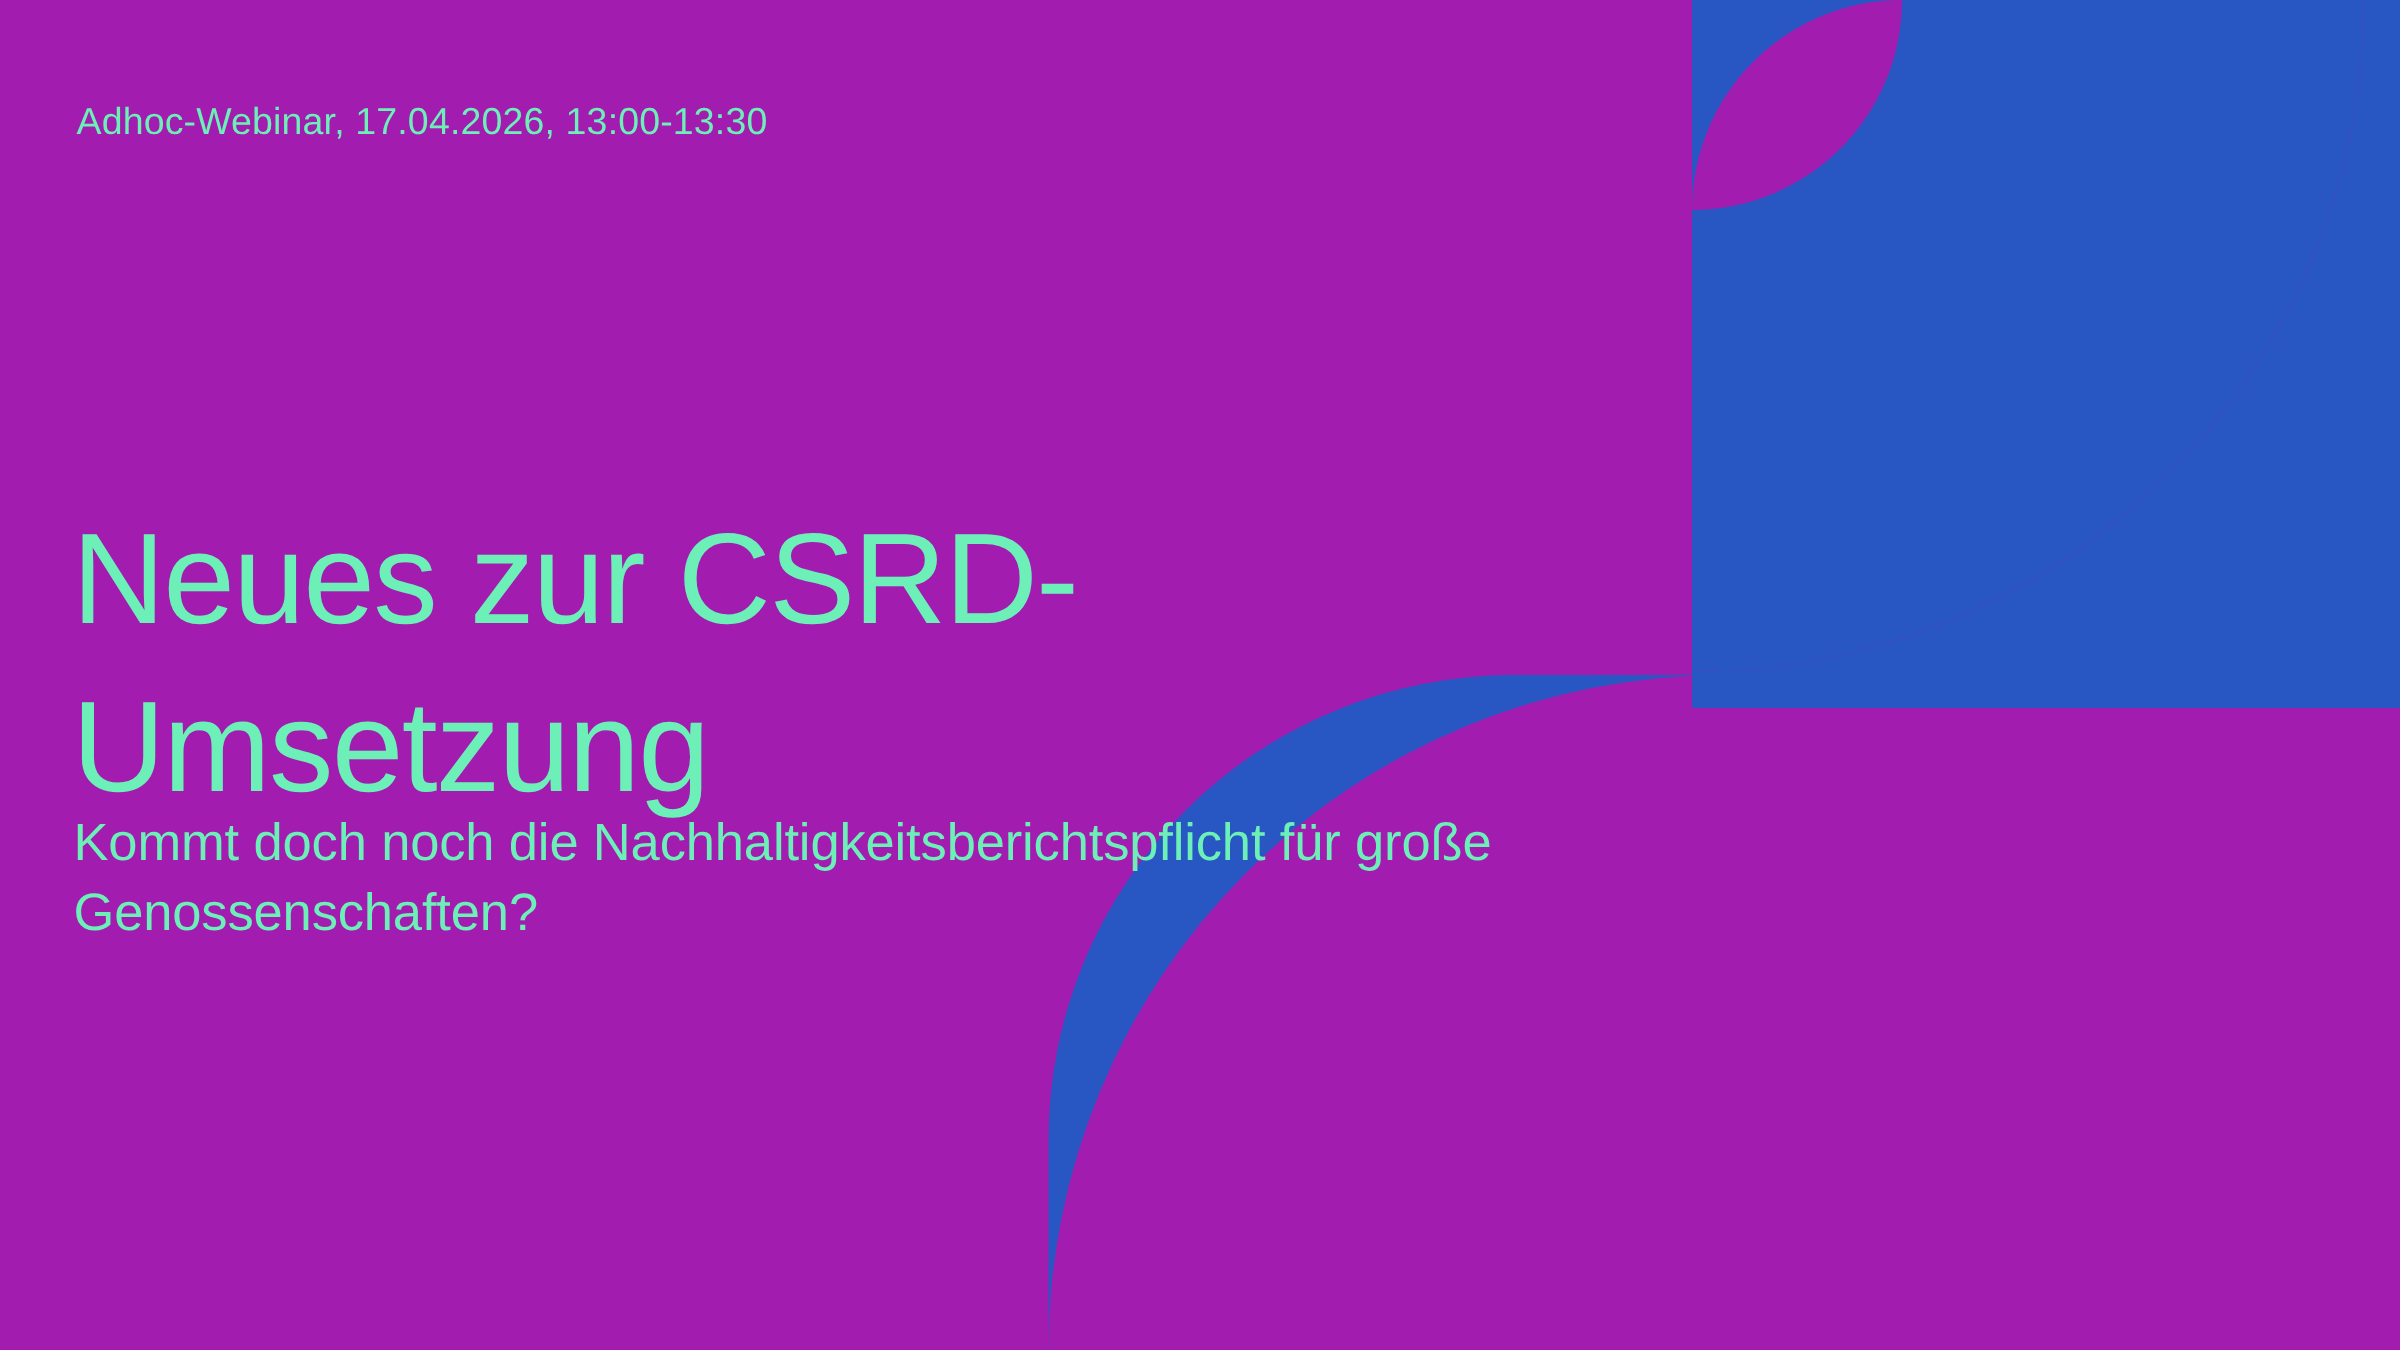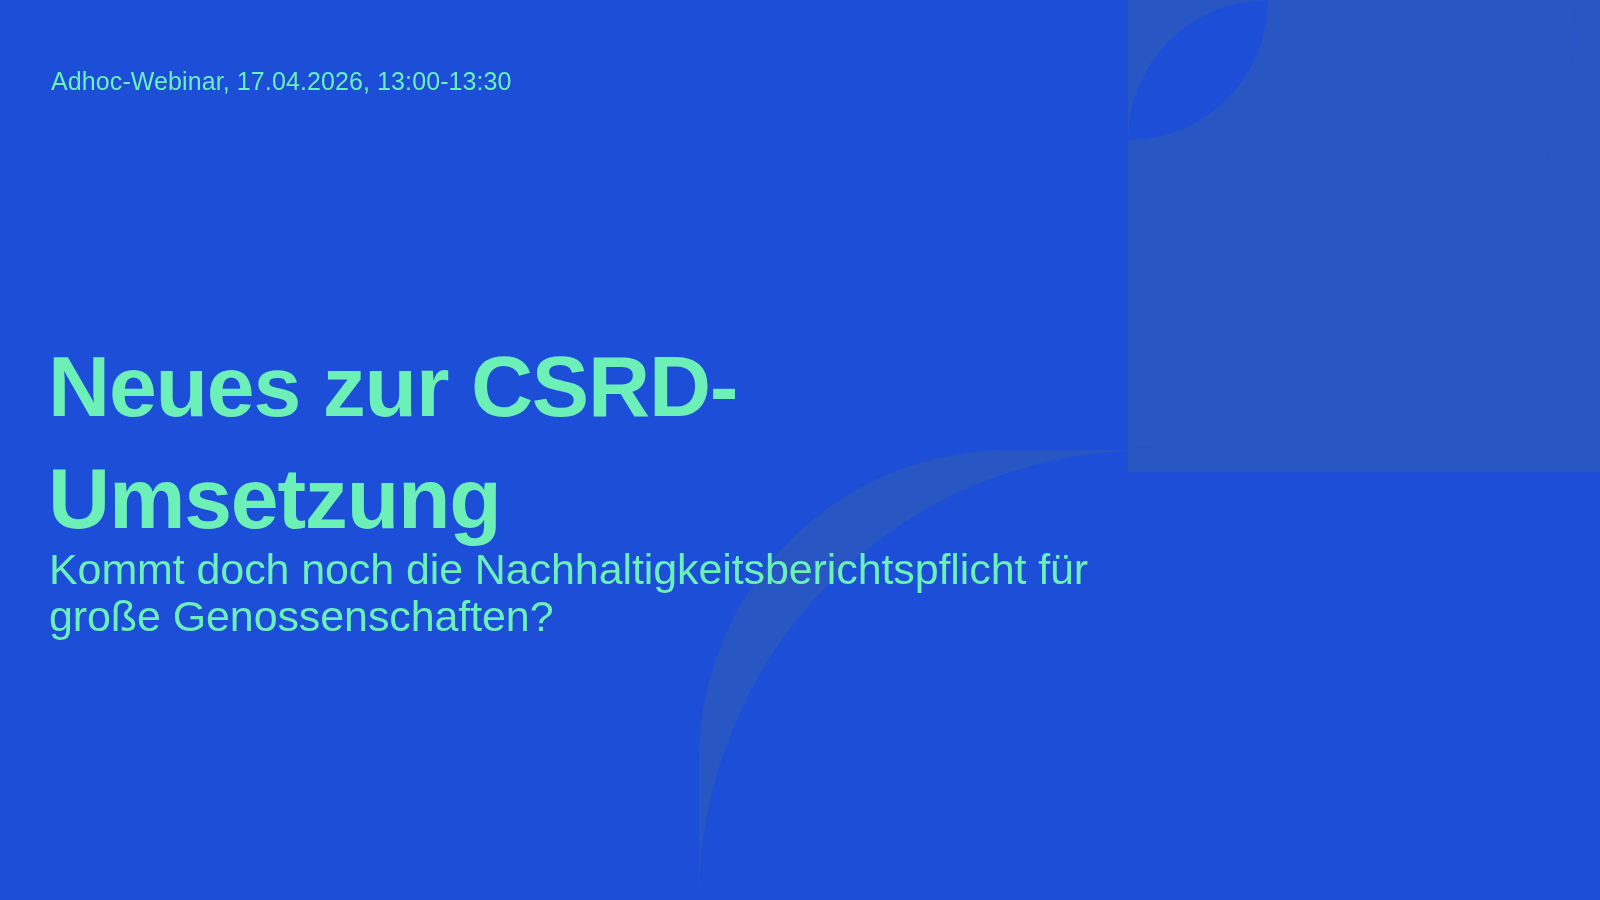--- a/index.html
+++ b/index.html
@@ -10,21 +10,21 @@
   body {
     width: 1600px;
     height: 900px;
     overflow: hidden;
     font-family: "Liberation Sans", sans-serif;
   }
   .slide {
     position: relative;
     width: 1600px;
     height: 900px;
-    background: #1d4ed8;
+    background: #a21caf;
     overflow: hidden;
   }
   .deco-layer {
     position: absolute;
     left: 0;
     top: 0;
     width: 1600px;
     height: 900px;
     pointer-events: none;
   }
@@ -45,30 +45,30 @@
     color: #6cf0b8;
     white-space: nowrap;
   }
   .title {
     position: absolute;
     left: 48px;
     top: 272px;
     width: 830px;
     font-size: 86px;
     line-height: 112px;
-    font-weight: bold;
+    font-weight: normal;
     letter-spacing: -1.2px;
     color: #6cf0b8;
   }
   .subtitle {
     position: absolute;
     left: 49px;
     top: 503px;
     width: 1110px;
-    font-size: 43px;
+    font-size: 35px;
     line-height: 47px;
     letter-spacing: -0.1px;
     color: #6cf0b8;
   }
   .logo {
     position: absolute;
     left: 48px;
     top: 742px;
     width: 540px;
     height: 92px;

